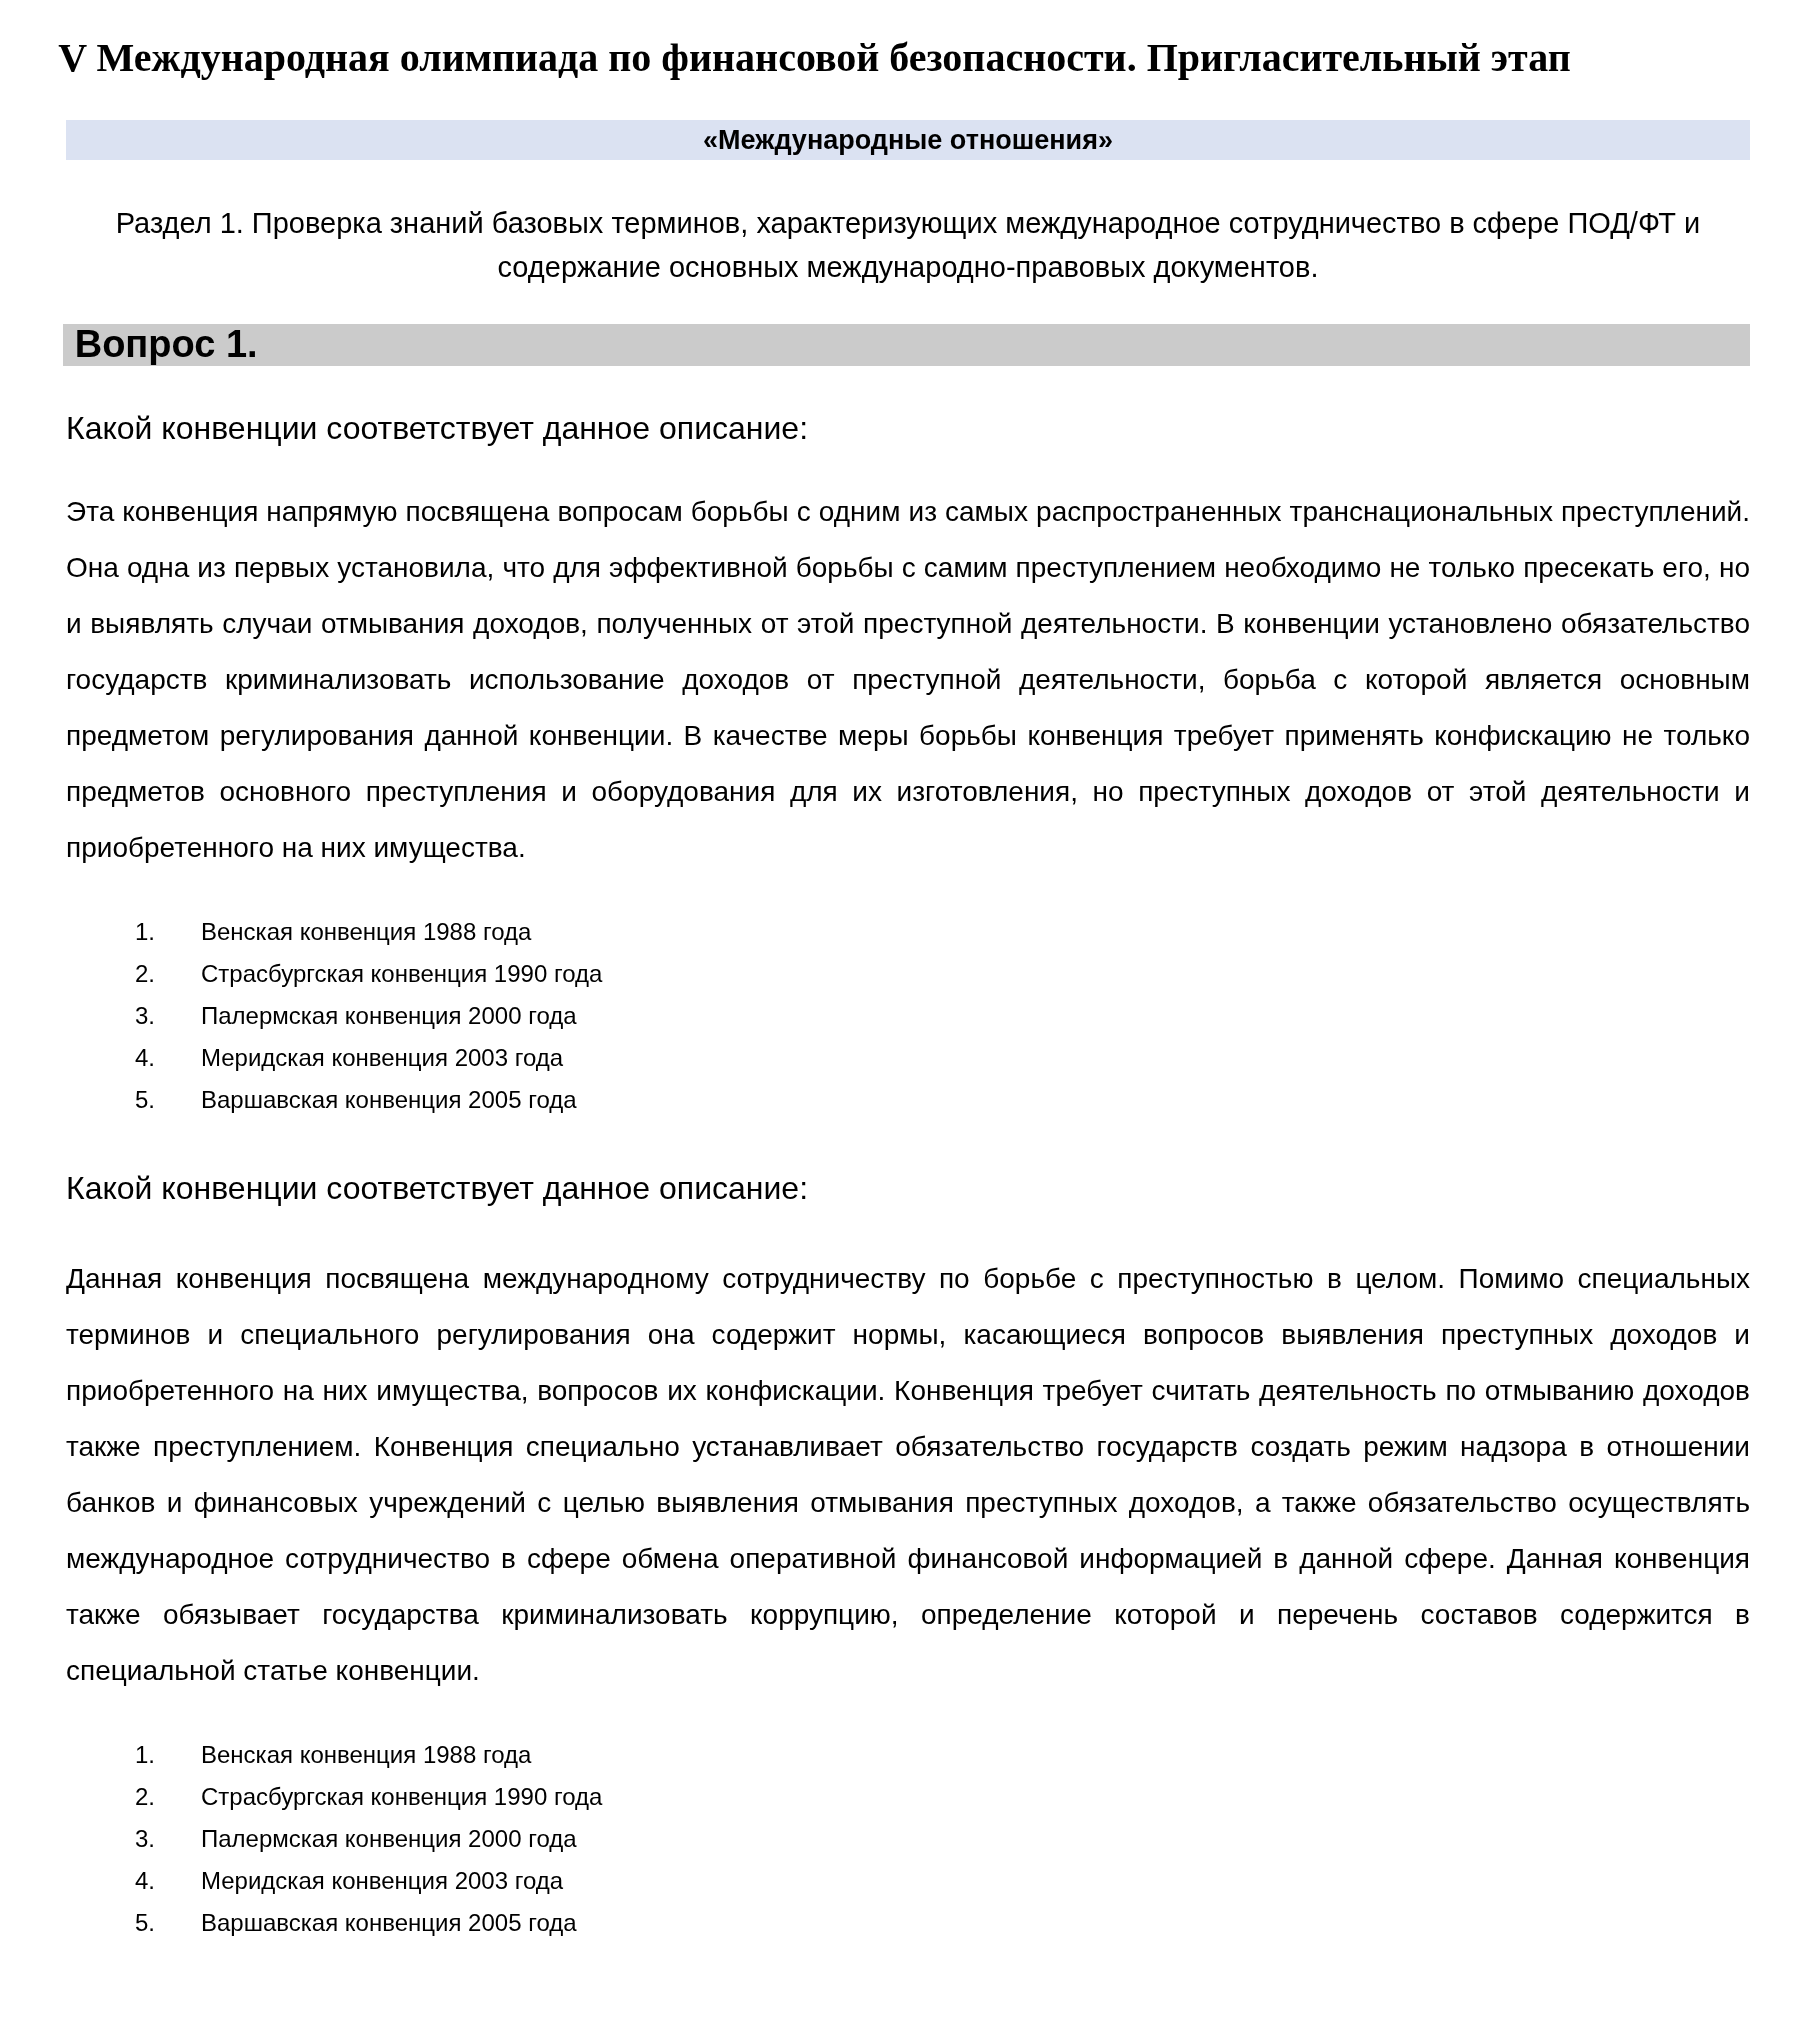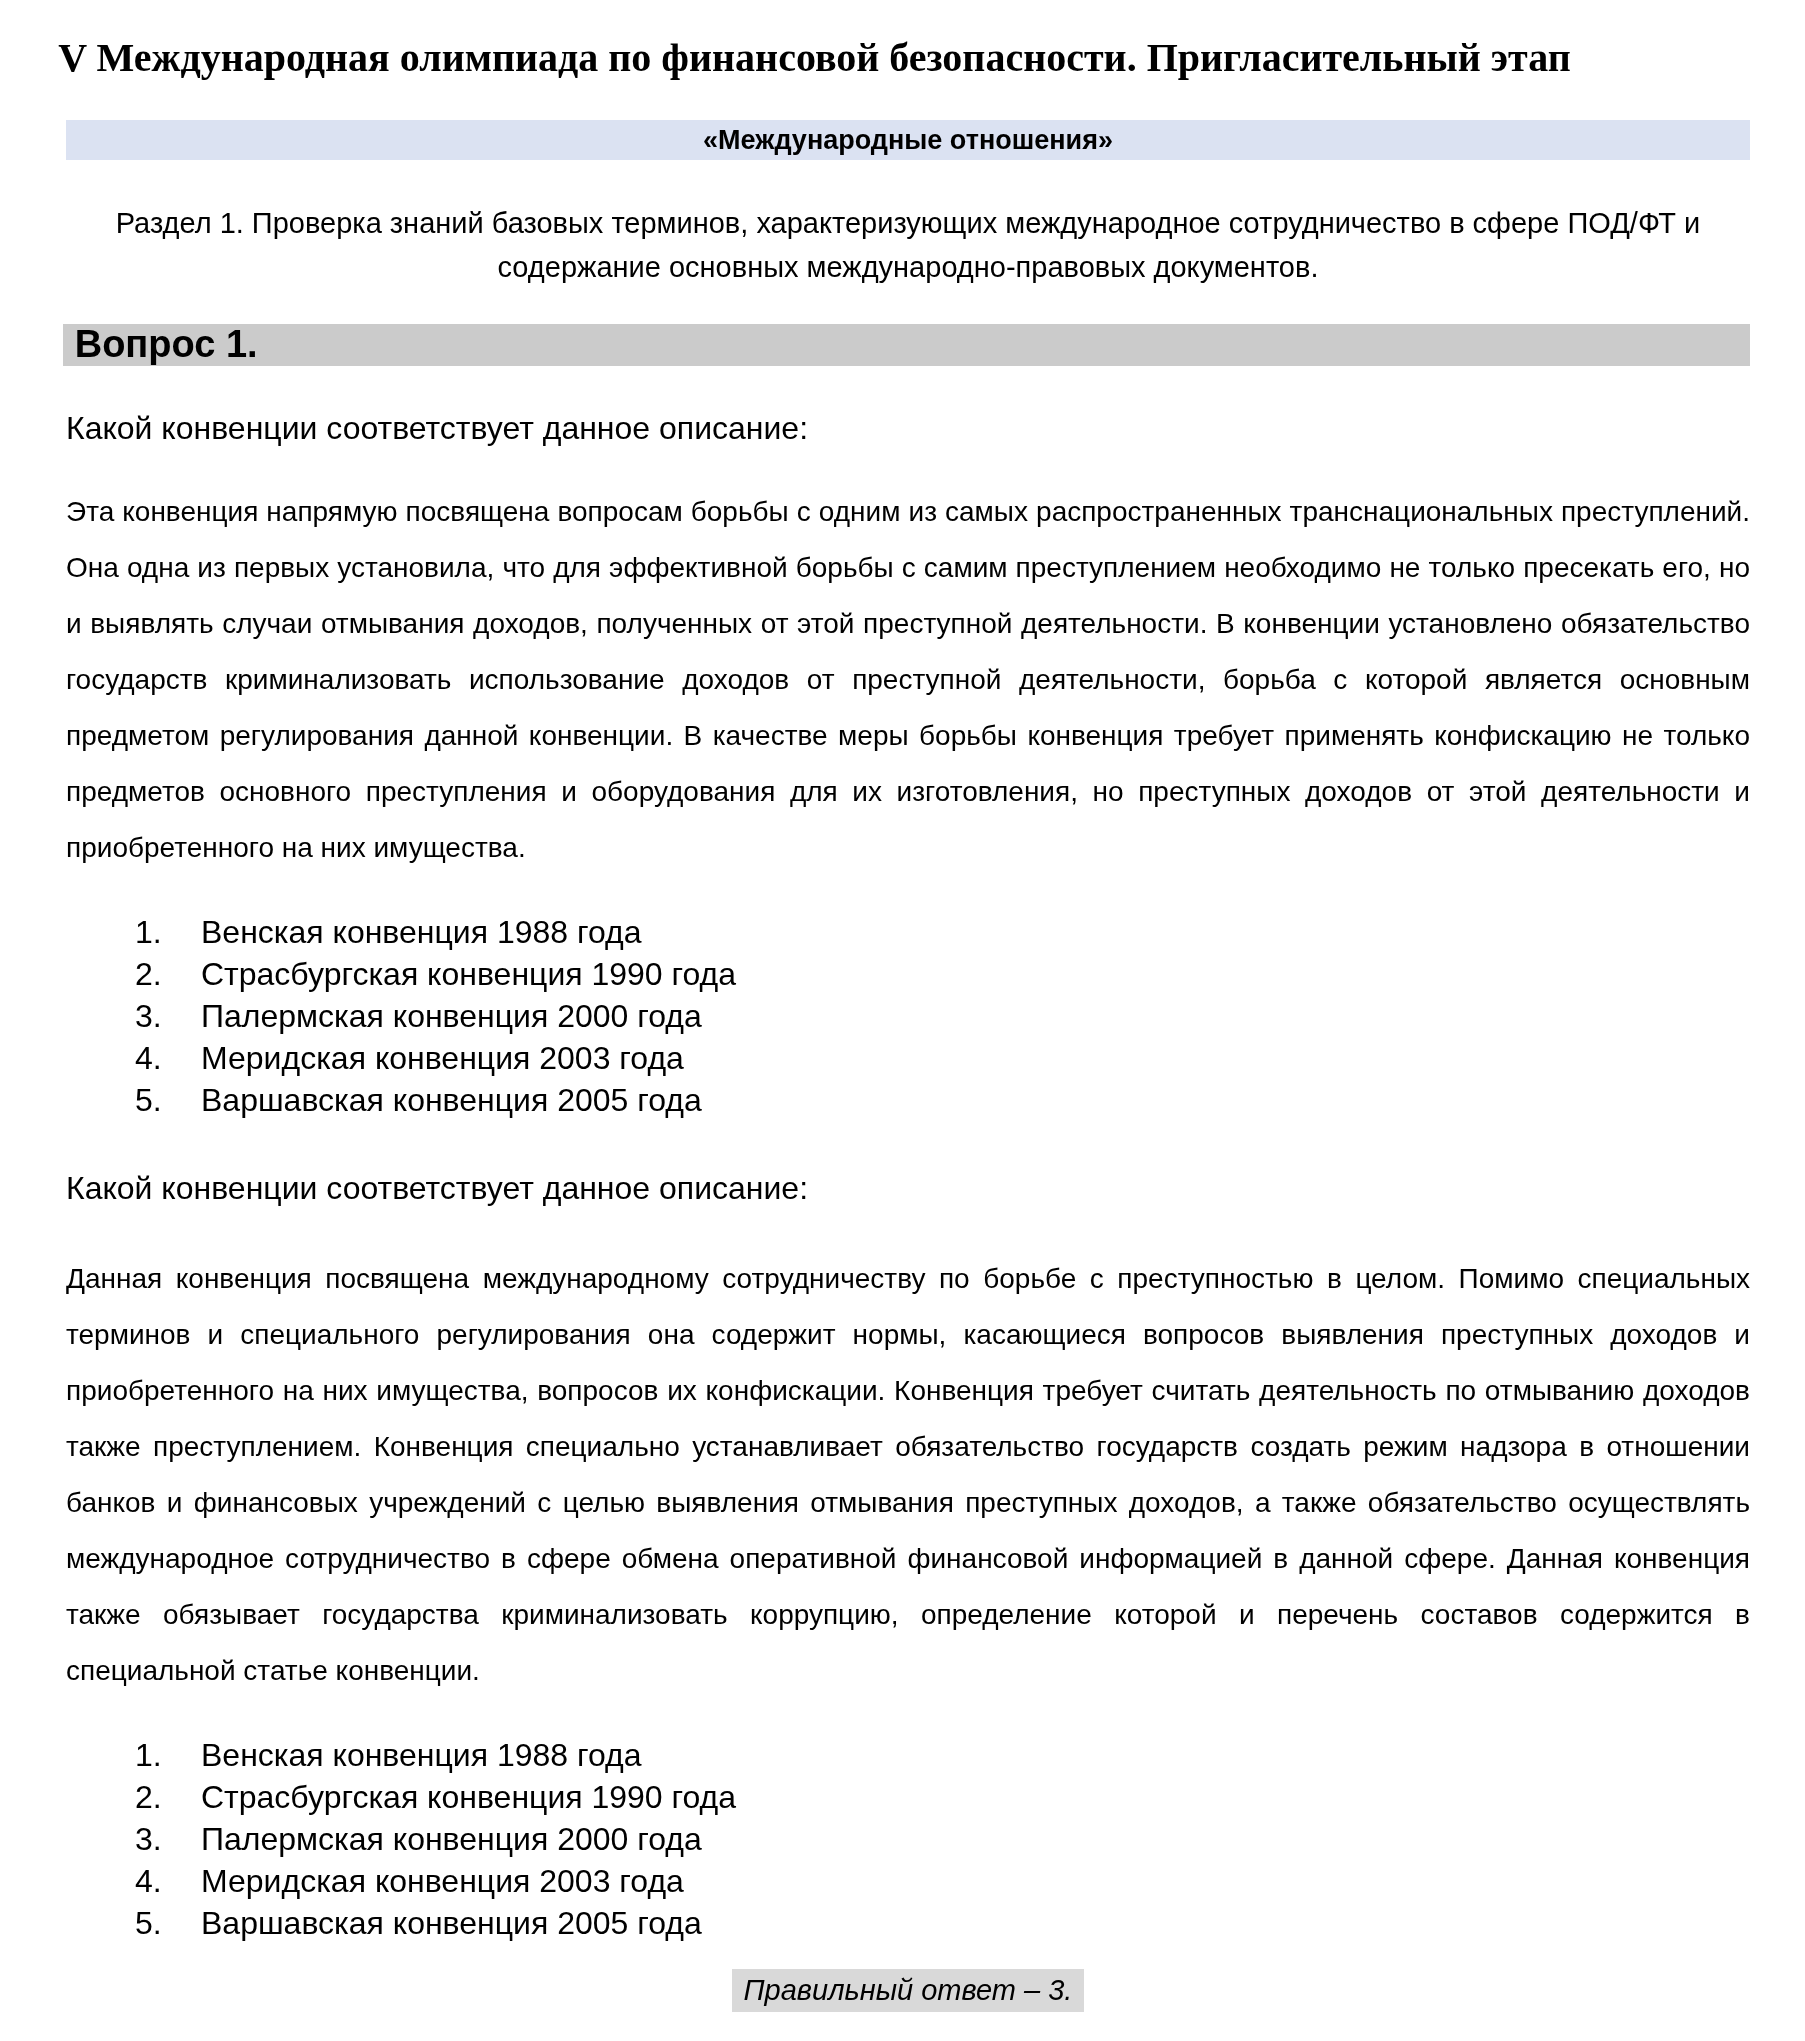--- a/index.html
+++ b/index.html
@@ -67,21 +67,21 @@
     margin-top: 35px;
   }
   ol.options {
     list-style: none;
     counter-reset: opt;
     margin-top: 35px;
     margin-left: 69px;
   }
   ol.options li {
     display: flex;
-    font-size: 32px;
+    font-size: 24px;
     line-height: 42px;
   }
   ol.options li .option-number {
     counter-increment: opt;
     width: 66px;
     flex: 0 0 66px;
   }
   ol.options li .option-number::before { content: counter(opt) "."; }
   .answer-row {
     text-align: center;
@@ -158,17 +158,14 @@
     </li>
     <li>
       <span class="option-number"></span>
       <span class="option-label">Меридская конвенция 2003 года</span>
     </li>
     <li>
       <span class="option-number"></span>
       <span class="option-label">Варшавская конвенция 2005 года</span>
     </li>
   </ol>
-  <div class="answer-row">
-    <span class="answer-badge">Правильный ответ – 3.</span>
-  </div>
 </section>
 
 
 </body></html>

